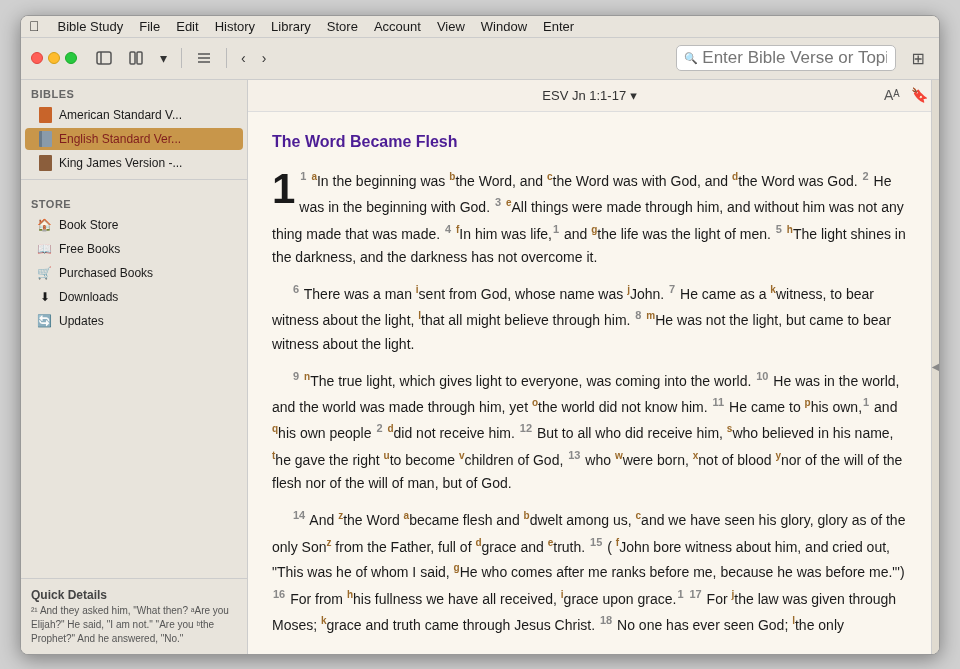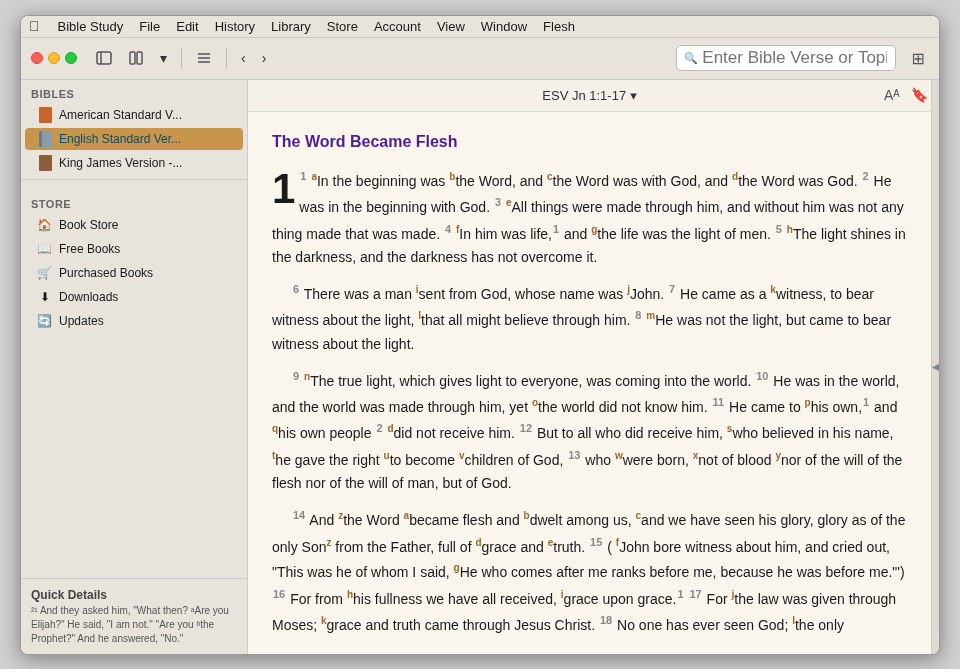--- a/index.html
+++ b/index.html
@@ -130,21 +130,21 @@
     .sidebar-item {
       display: flex;
       align-items: center;
       padding: 3px 8px 3px 12px;
       font-size: 12px;
       color: #1a1a1a;
       cursor: pointer;
       border-radius: 4px;
       margin: 1px 4px;
     }
-    .sidebar-item.selected { background: #c8964a; color: #0c4a6e; }
+    .sidebar-item.selected { background: #c8964a; color: #7f1d1d; }
 
     .sidebar-item-icon {
       width: 16px;
       height: 16px;
       margin-right: 6px;
       flex-shrink: 0;
       display: flex; align-items: center; justify-content: center;
       font-size: 12px;
     }
 
@@ -301,21 +301,21 @@
     <span class="apple-icon"></span>
     <span class="menu-item">Bible Study</span>
     <span class="menu-item">File</span>
     <span class="menu-item">Edit</span>
     <span class="menu-item">History</span>
     <span class="menu-item">Library</span>
     <span class="menu-item">Store</span>
     <span class="menu-item">Account</span>
     <span class="menu-item">View</span>
     <span class="menu-item">Window</span>
-    <span class="menu-item">Flesh</span>
+    <span class="menu-item">Enter</span>
   </div>
 
   <div class="toolbar">
     <div class="traffic-lights">
       <div class="tl tl-red"></div>
       <div class="tl tl-yellow"></div>
       <div class="tl tl-green"></div>
     </div>
     <button class="toolbar-btn" title="Toggle Sidebar">
       <svg width="16" height="14" viewBox="0 0 16 14" fill="none" stroke="#555" stroke-width="1.5">

